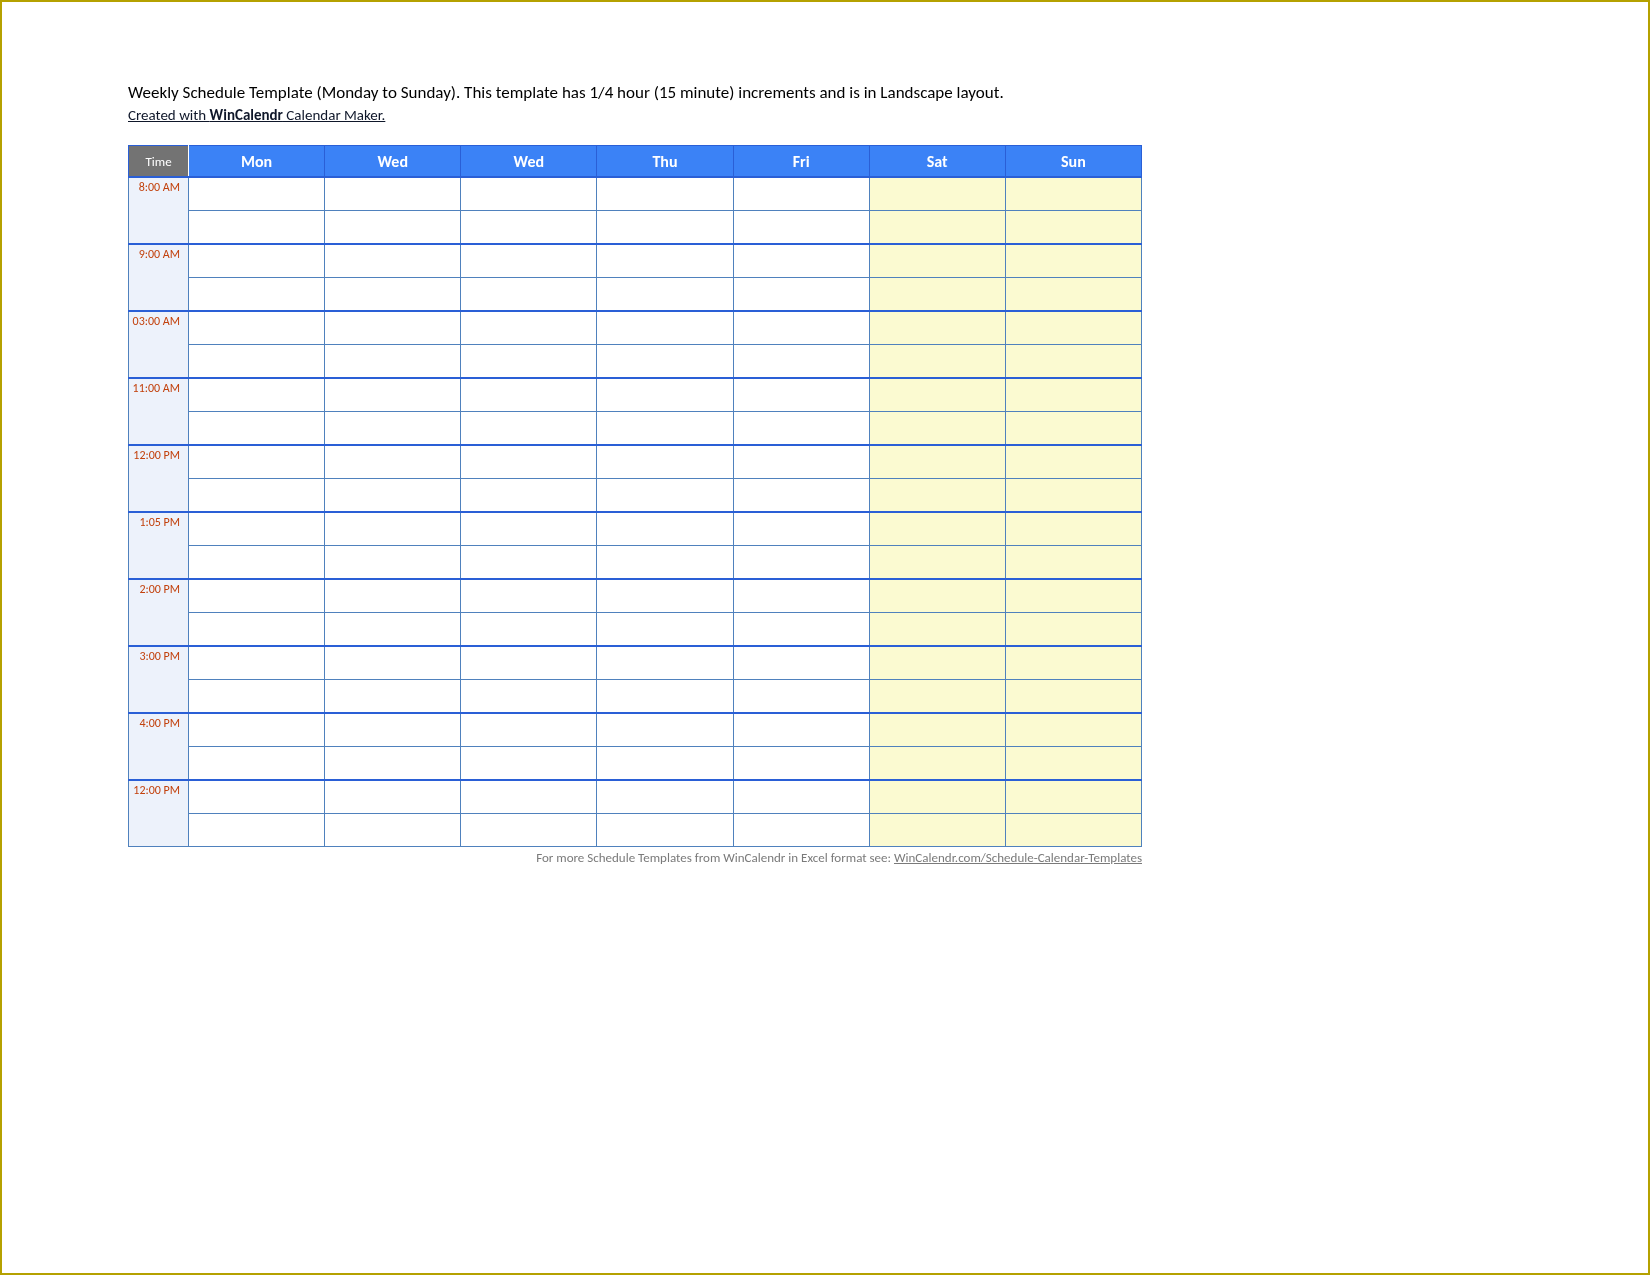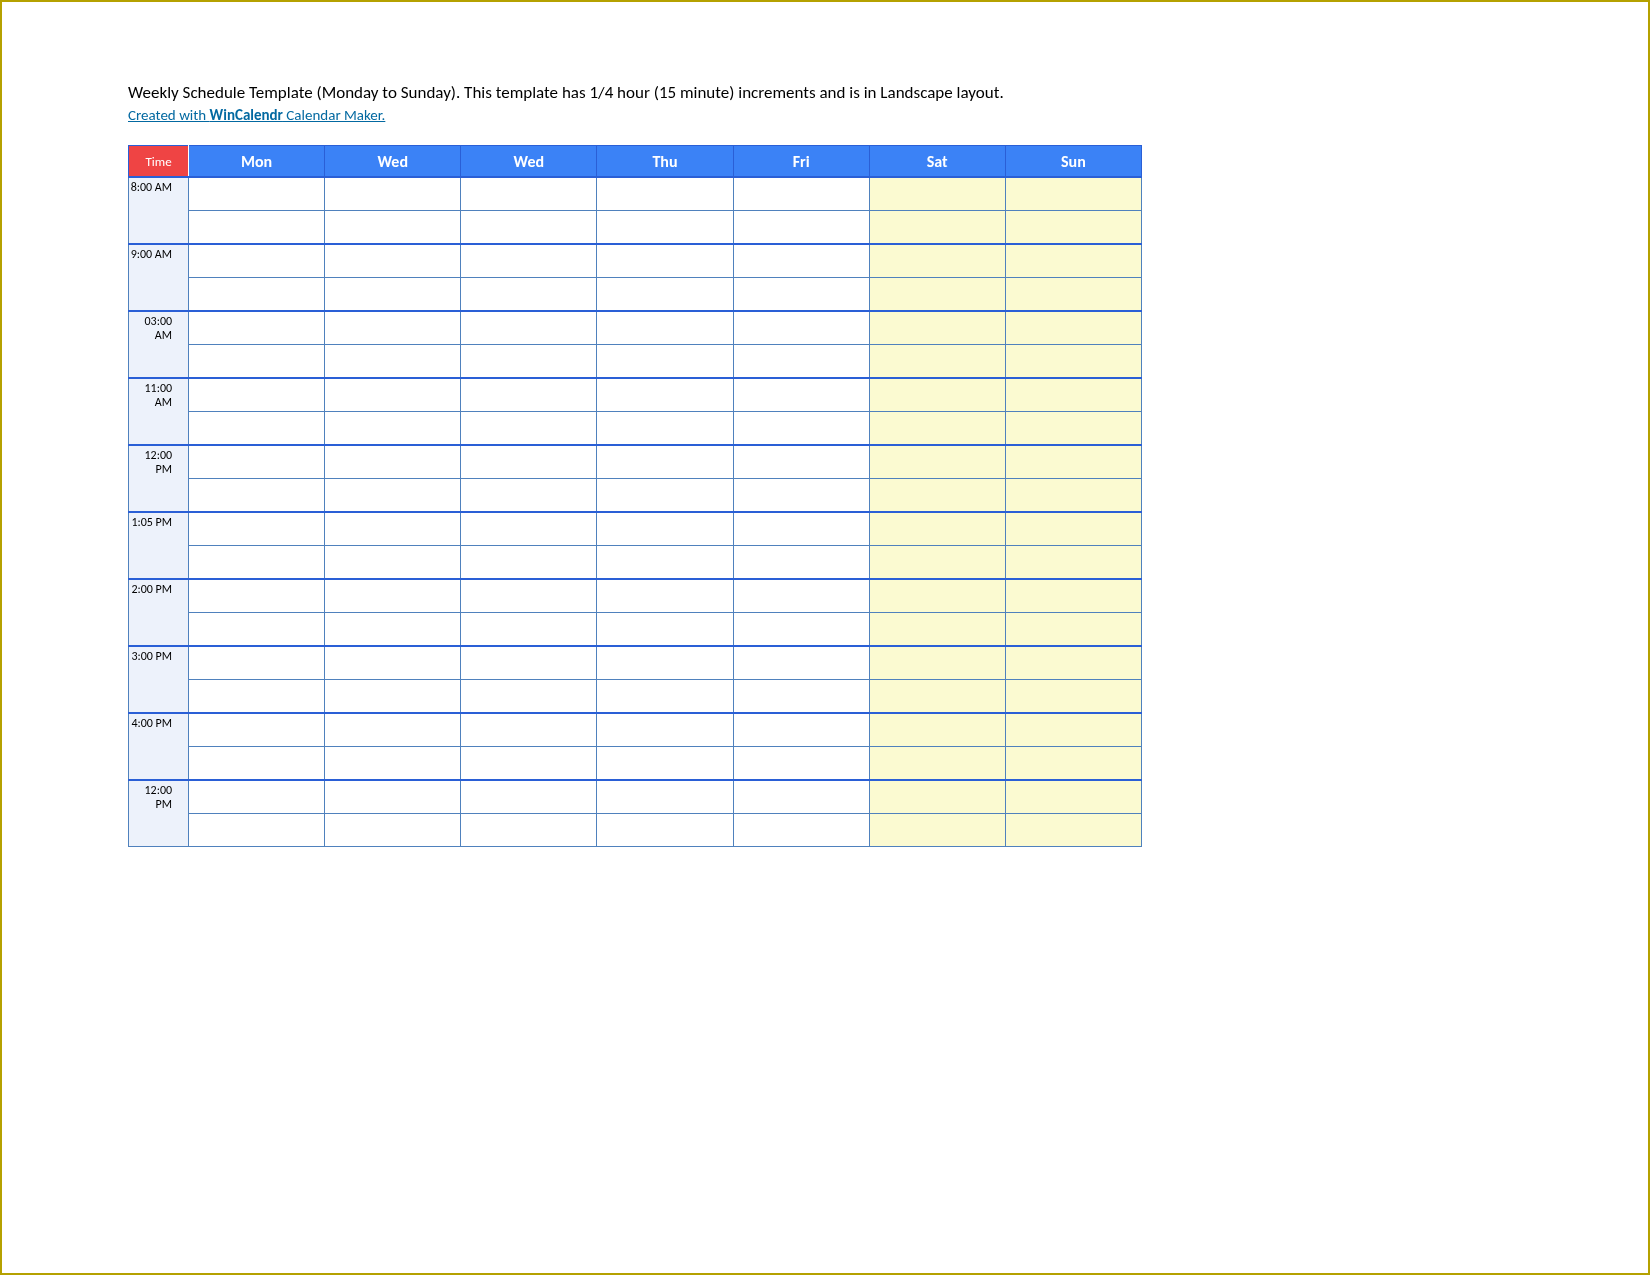--- a/index.html
+++ b/index.html
@@ -1,27 +1,27 @@
 <!DOCTYPE html>
 <html><head>
 <meta charset="utf-8">
 <style>
   html,body{margin:0;padding:0;font-family:Calibri,Arial,sans-serif;background:#fff}
   body{width:1650px;height:1275px;box-sizing:border-box;border:2px solid #b5a100;padding:0}
   .page{padding:80px 126px 0 126px;box-sizing:border-box}
   .title-line{font-size:17px;font-weight:400;color:#000;line-height:1.35}
-  .maker-link{font-size:15px;color:#0369a1;text-decoration:underline;line-height:1.35;display:inline-block;margin-bottom:20px}
+  .maker-link{font-size:15px;color:#0f172a;text-decoration:underline;line-height:1.35;display:inline-block;margin-bottom:20px}
   .maker-link .brand{font-weight:700}
   table.sched{border-collapse:collapse;width:1014px;table-layout:fixed}
   col.timecol{width:60px}
   col.daycol{width:136px}
   th{background:#3b82f6;color:#fff;font-weight:700;font-size:16px;border:1px solid #2a5fd6;height:26px;padding:2px 0}
-  th.time-th{background:#ef4444;font-size:13px;font-weight:400;border-right:1px solid #fff}
+  th.time-th{background:#737373;font-size:13px;font-weight:400;border-right:1px solid #fff}
   td{border:1px solid #4f81bd;height:30px;font-size:0}
-  td.time{background:#edf2fb;color:#000000;font-size:12px;text-align:right;vertical-align:top;padding:2px 16px 0 0}
+  td.time{background:#edf2fb;color:#c2410c;font-size:12px;text-align:right;vertical-align:top;padding:2px 8px 0 0}
   td.wk{background:#fff}
   td.we{background:#fbfad1}
   tr.hourstart td{border-top:2px solid #2a5fd6}
   .footer{width:1014px;text-align:right;font-size:13px;color:#7a7a7a;padding-top:3px}
   .footer a{color:#7a7a7a;text-decoration:underline}
 </style>
 </head>
 <body>
 
 <div class="page">
@@ -241,14 +241,18 @@
           <td class="wk"></td>
           <td class="wk"></td>
           <td class="wk"></td>
           <td class="wk"></td>
           <td class="we"></td>
           <td class="we"></td>
         </tr>
       </tbody>
   </table>
 
+  <div class="footer">
+    <span>For more Schedule Templates from WinCalendr in Excel format see: </span>
+    <a href="#">WinCalendr.com/Schedule-Calendar-Templates</a>
+  </div>
 
 </div>
 
 </body></html>

